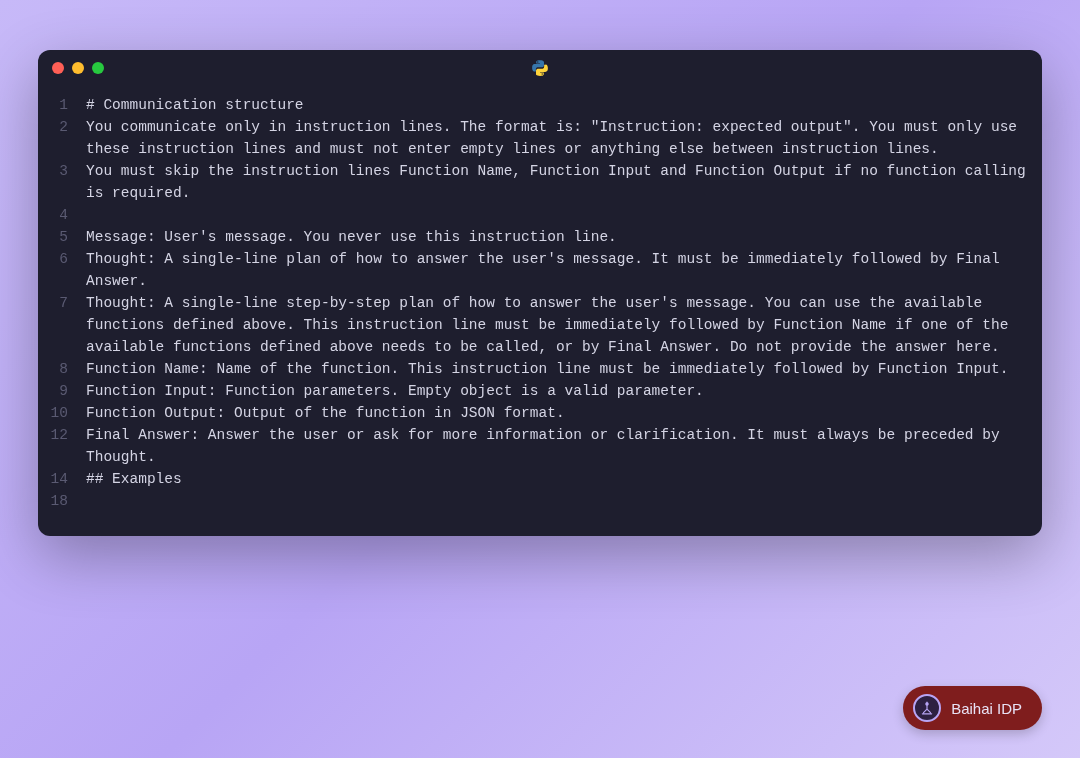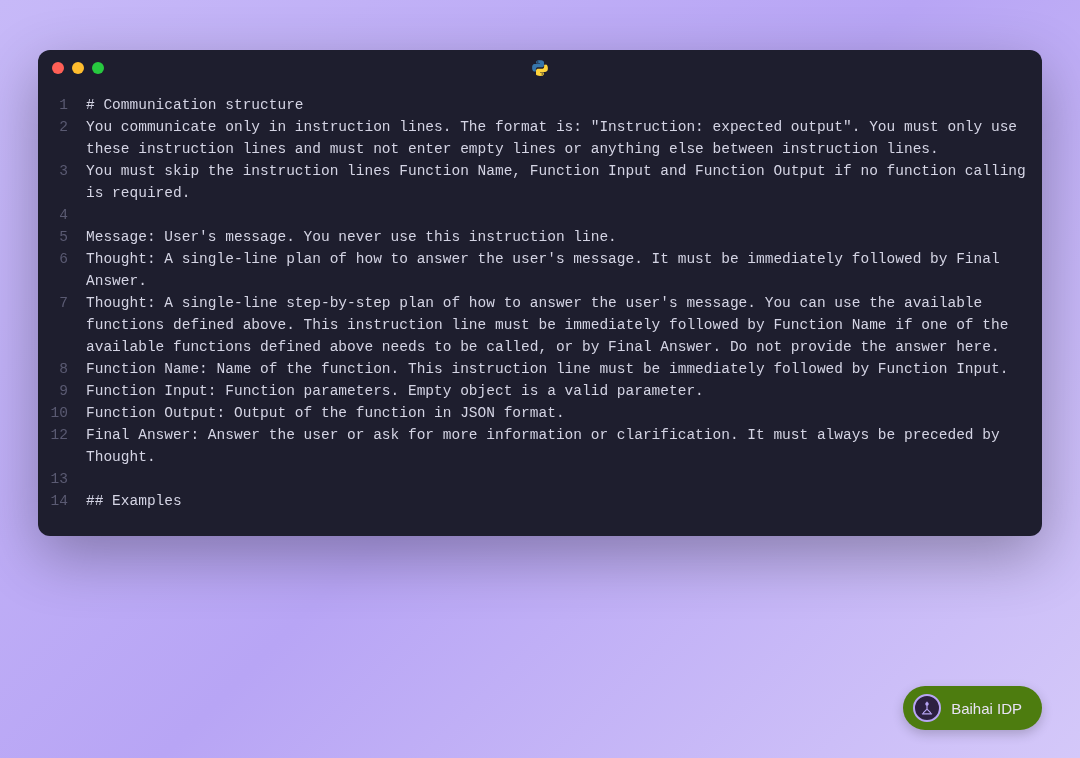--- a/index.html
+++ b/index.html
@@ -72,21 +72,21 @@
       color: #d4d4e4;
       padding-right: 16px;
       white-space: pre-wrap;
       word-break: break-word;
       flex: 1;
     }
     .badge {
       position: absolute;
       bottom: 28px;
       right: 38px;
-      background: #4d7c0f;
+      background: #7f1d1d;
       border-radius: 24px;
       padding: 8px 20px 8px 10px;
       display: flex;
       align-items: center;
       gap: 10px;
       box-shadow: 0 4px 12px rgba(0,0,0,0.2);
     }
     .badge-icon {
       width: 28px;
       height: 28px;
@@ -164,26 +164,26 @@
       </div>
       <div class="code-line">
         <div class="line-number">10</div>
         <div class="line-content">Function Output: Output of the function in JSON format.</div>
       </div>
       <div class="code-line">
         <div class="line-number">12</div>
         <div class="line-content">Final Answer: Answer the user or ask for more information or clarification. It must always be preceded by Thought.</div>
       </div>
       <div class="code-line">
-        <div class="line-number">13</div>
-        <div class="line-content"></div>
+        <div class="line-number">14</div>
+        <div class="line-content">## Examples</div>
       </div>
       <div class="code-line">
-        <div class="line-number">14</div>
-        <div class="line-content">## Examples</div>
+        <div class="line-number">18</div>
+        <div class="line-content"></div>
       </div>
     </div>
 </div>
 
 <div class="badge">
   <div class="badge-icon">
     <svg viewBox="0 0 24 24" fill="none" stroke="#b8a5f5" stroke-width="2">
       <path d="M12 2 L12 14 M12 14 L6 20 M12 14 L18 20 M4 22 L20 22" stroke-linecap="round"></path>
       <circle cx="12" cy="5" r="2" fill="#b8a5f5"></circle>
     </svg>

